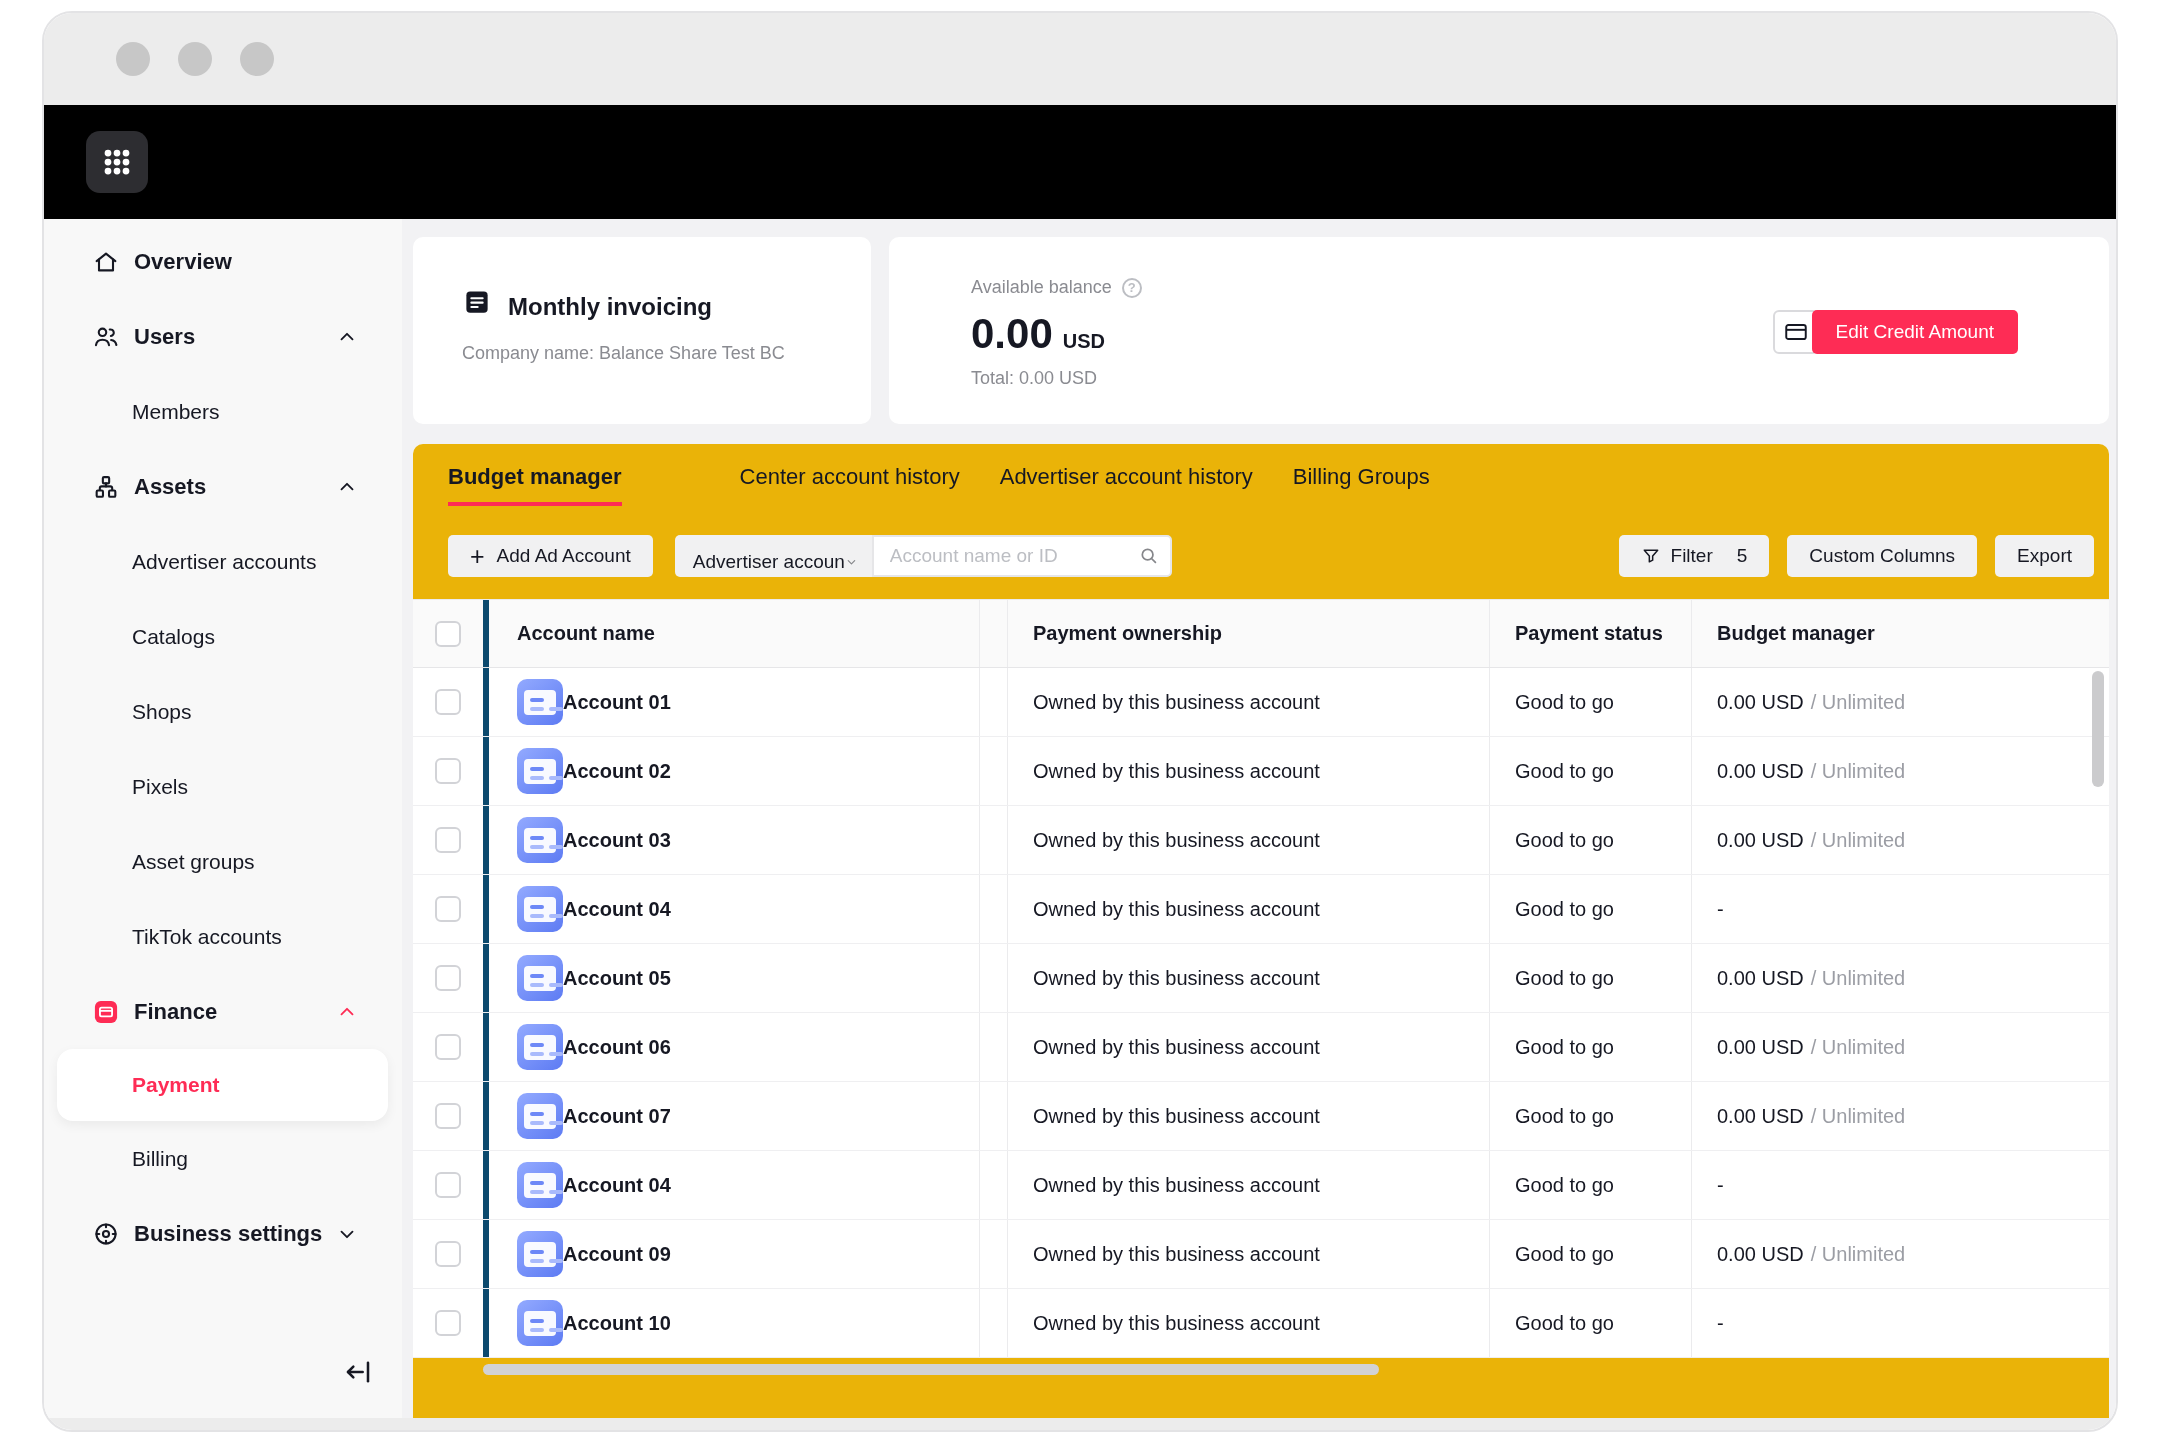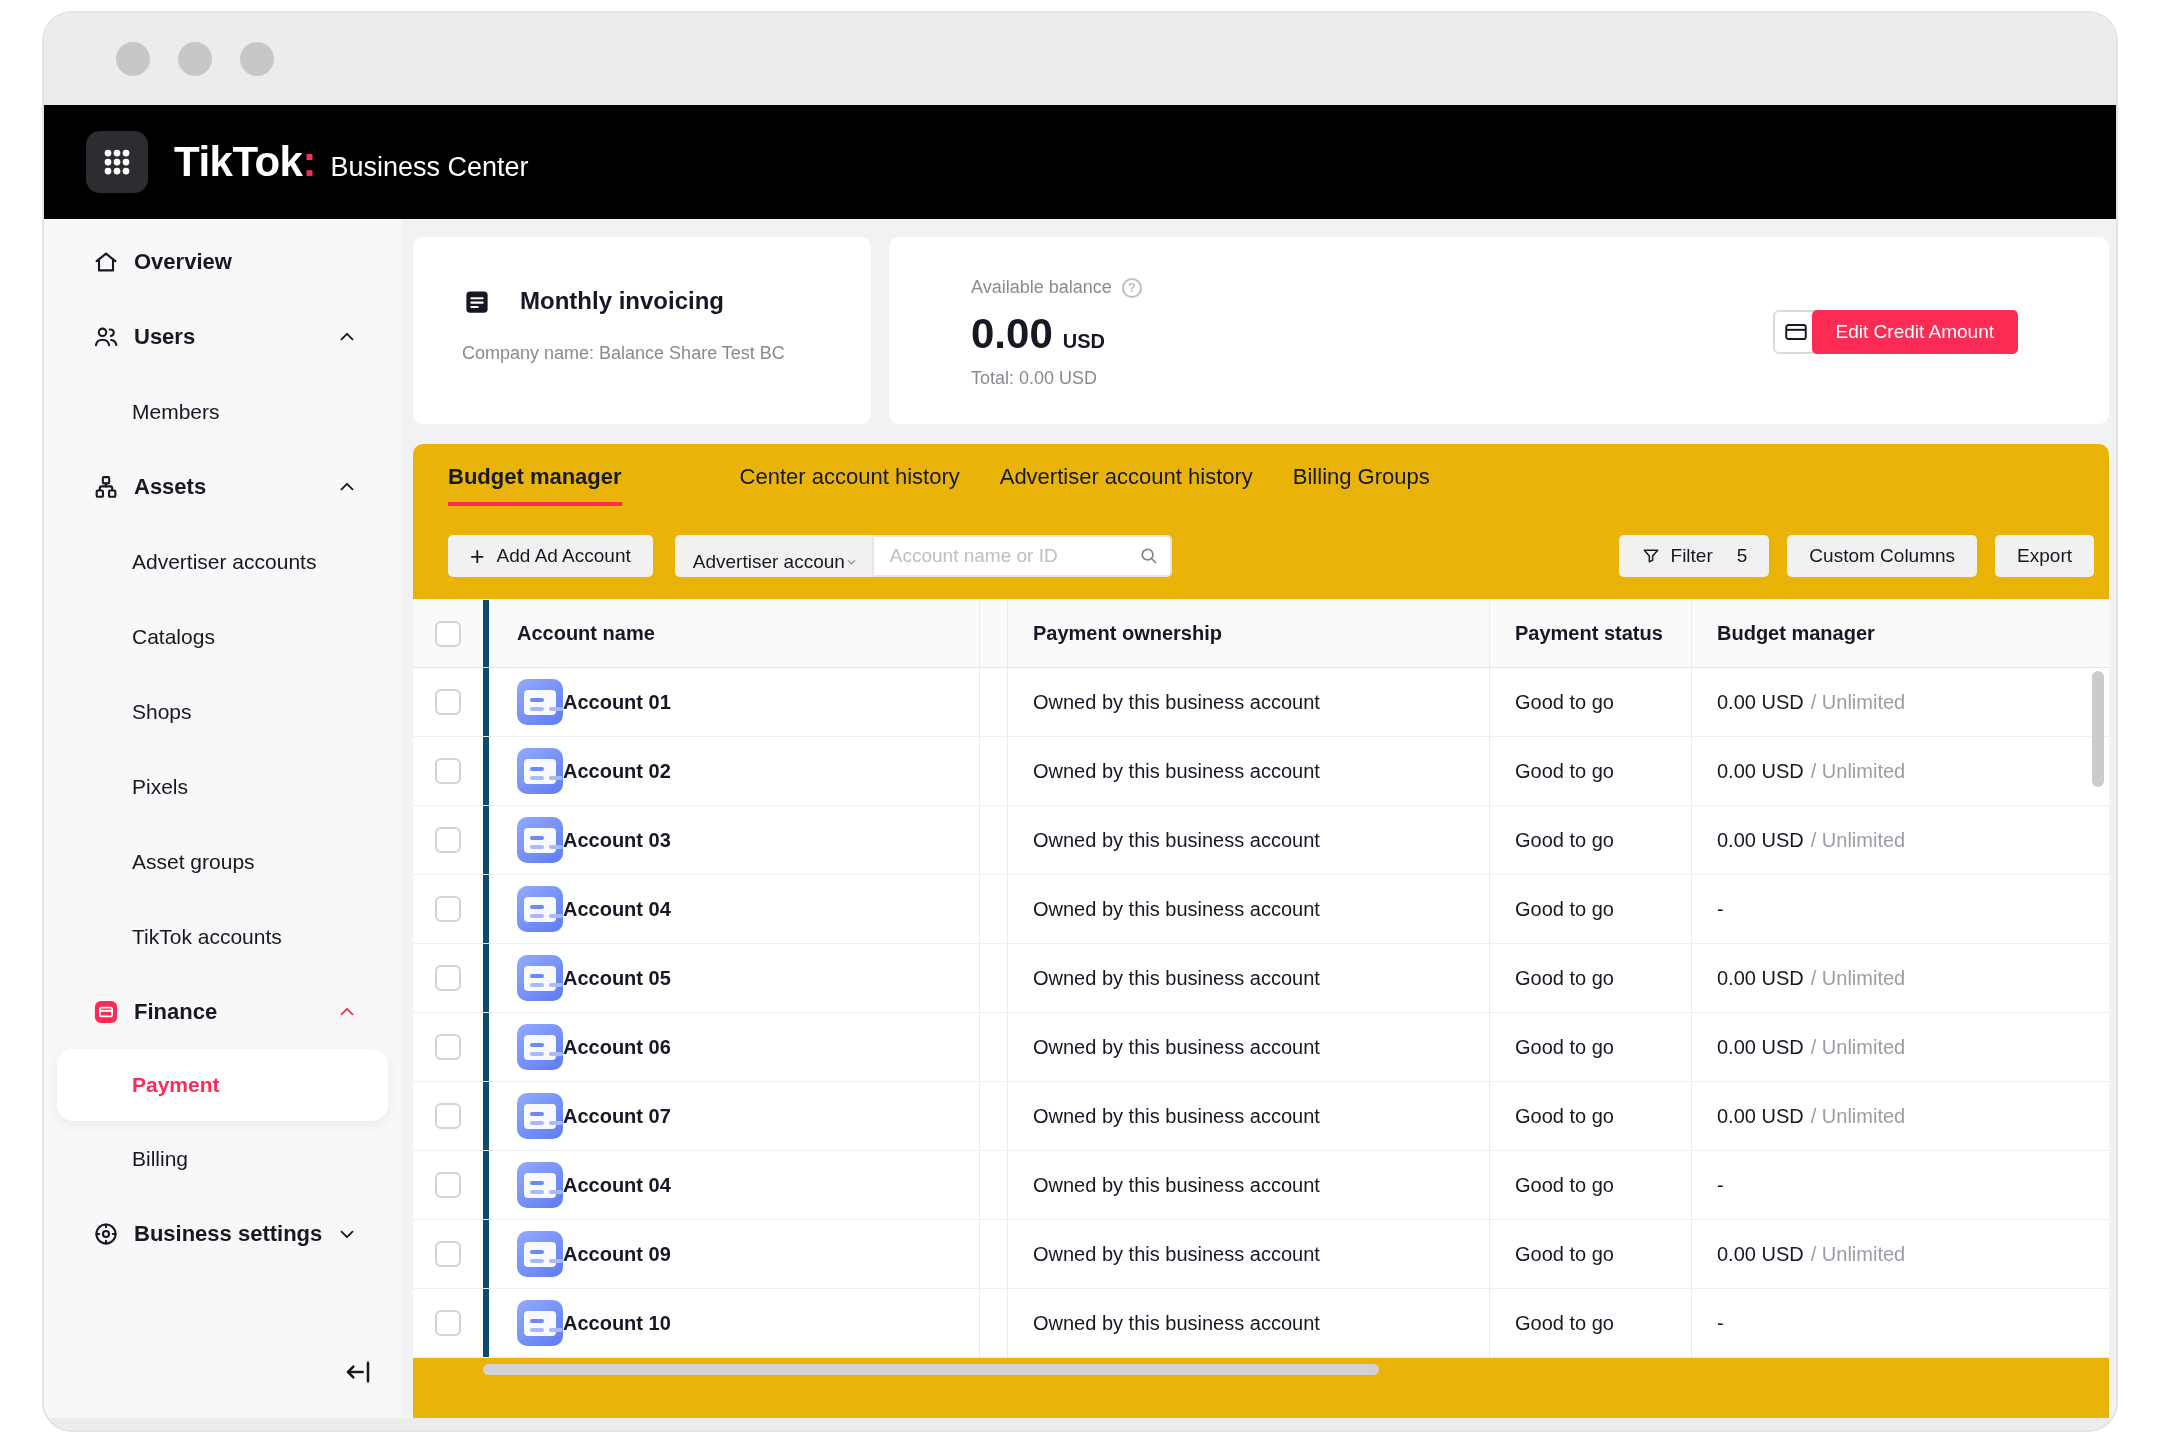--- a/index.html
+++ b/index.html
@@ -30,21 +30,21 @@
   .chev{margin-left:auto;margin-right:44px;display:flex;align-items:center;}
   .nav-sub.active{margin:0 14px 0 13px;padding-left:75px;background:#fff;border-radius:16px;
     color:#fe2c55;font-weight:700;height:72px;box-shadow:0 4px 12px rgba(0,0,0,0.06);}
   .collapse-btn{position:absolute;right:26px;bottom:28px;width:36px;height:36px;display:flex;align-items:center;justify-content:center;cursor:pointer;}
 
   
   .main{flex:1;background:#f2f2f4;position:relative;min-width:0;}
 
   .card{position:absolute;background:#fff;border-radius:10px;}
   .card-invoicing{left:11px;top:18px;width:458px;height:187px;padding:50px 0 0 49px;}
-  .inv-title-row{display:flex;align-items:flex-start;gap:28px;}
+  .inv-title-row{display:flex;align-items:flex-end;gap:16px;}
   .inv-title{font-size:24px;font-weight:700;}
   .inv-sub{margin-top:22px;font-size:18px;color:#8a8b91;}
 
   .card-balance{left:487px;top:18px;width:1220px;height:187px;}
   .bal-left{position:absolute;left:82px;top:40px;}
   .bal-label-row{display:flex;align-items:center;gap:10px;font-size:18px;color:#8a8b91;}
   .qmark{width:20px;height:20px;border-radius:50%;border:2px solid #bcbec3;color:#bcbec3;font-size:13px;
     display:flex;align-items:center;justify-content:center;font-weight:700;}
   .bal-amount-row{margin-top:12px;display:flex;align-items:baseline;gap:10px;}
   .bal-amount{font-size:42px;font-weight:700;}
@@ -120,25 +120,20 @@
             <circle cx="24" cy="8" r="3"></circle>
           <circle cx="8" cy="16" r="3"></circle>
             <circle cx="16" cy="16" r="3"></circle>
             <circle cx="24" cy="16" r="3"></circle>
           <circle cx="8" cy="24" r="3"></circle>
             <circle cx="16" cy="24" r="3"></circle>
             <circle cx="24" cy="24" r="3"></circle>
         </g>
       </svg>
     </div>
-    <div class="brand">
-      <span class="brand-tiktok">TikTok</span>
-        <span class="brand-mark">:</span>
-      <span class="brand-product">Business Center</span>
-    </div>
   </header>
 
   <div class="content">
 
     <aside class="sidebar">
       <div class="nav-item">
         <span class="nav-icon">
           <svg width="28" height="28" viewBox="0 0 24 24" fill="none" stroke="#161823" stroke-width="1.8" stroke-linecap="round" stroke-linejoin="round">
               <path d="M4 11.3 12 4.8l8 6.5"></path>
               <path d="M6 10v9.2h12V10"></path>

